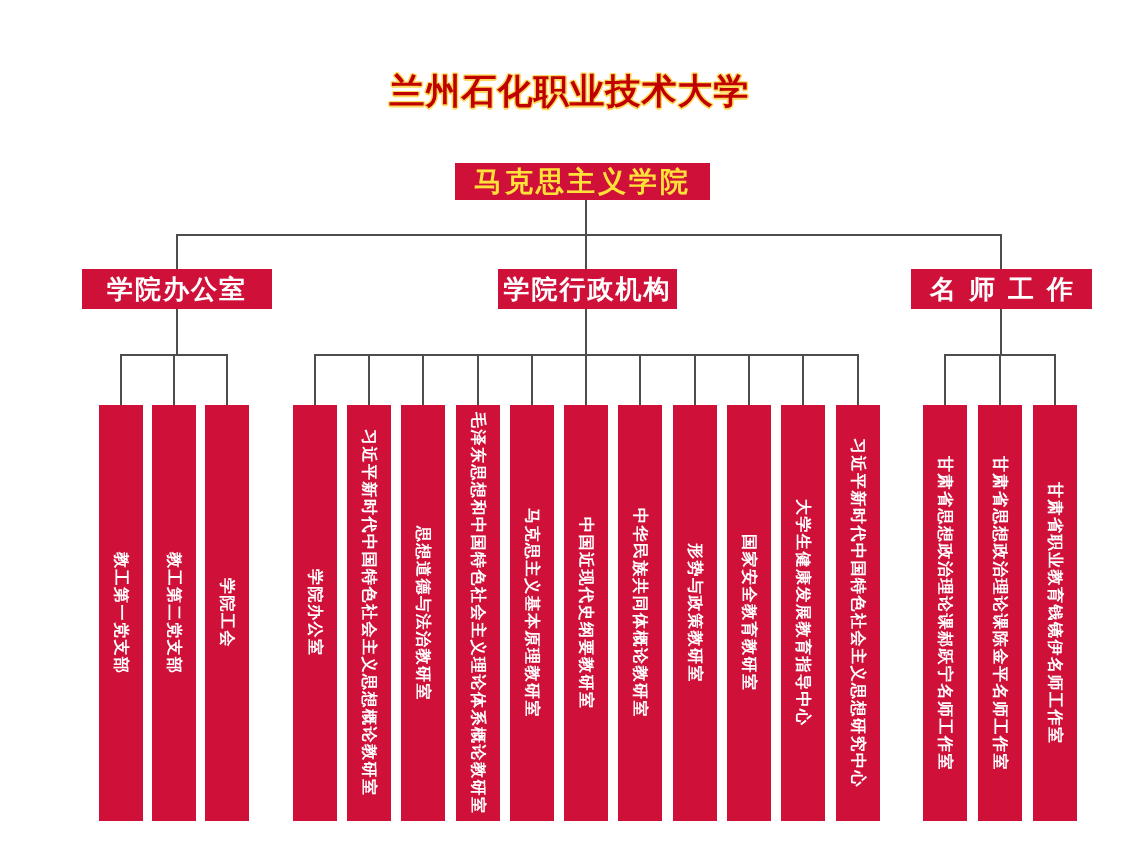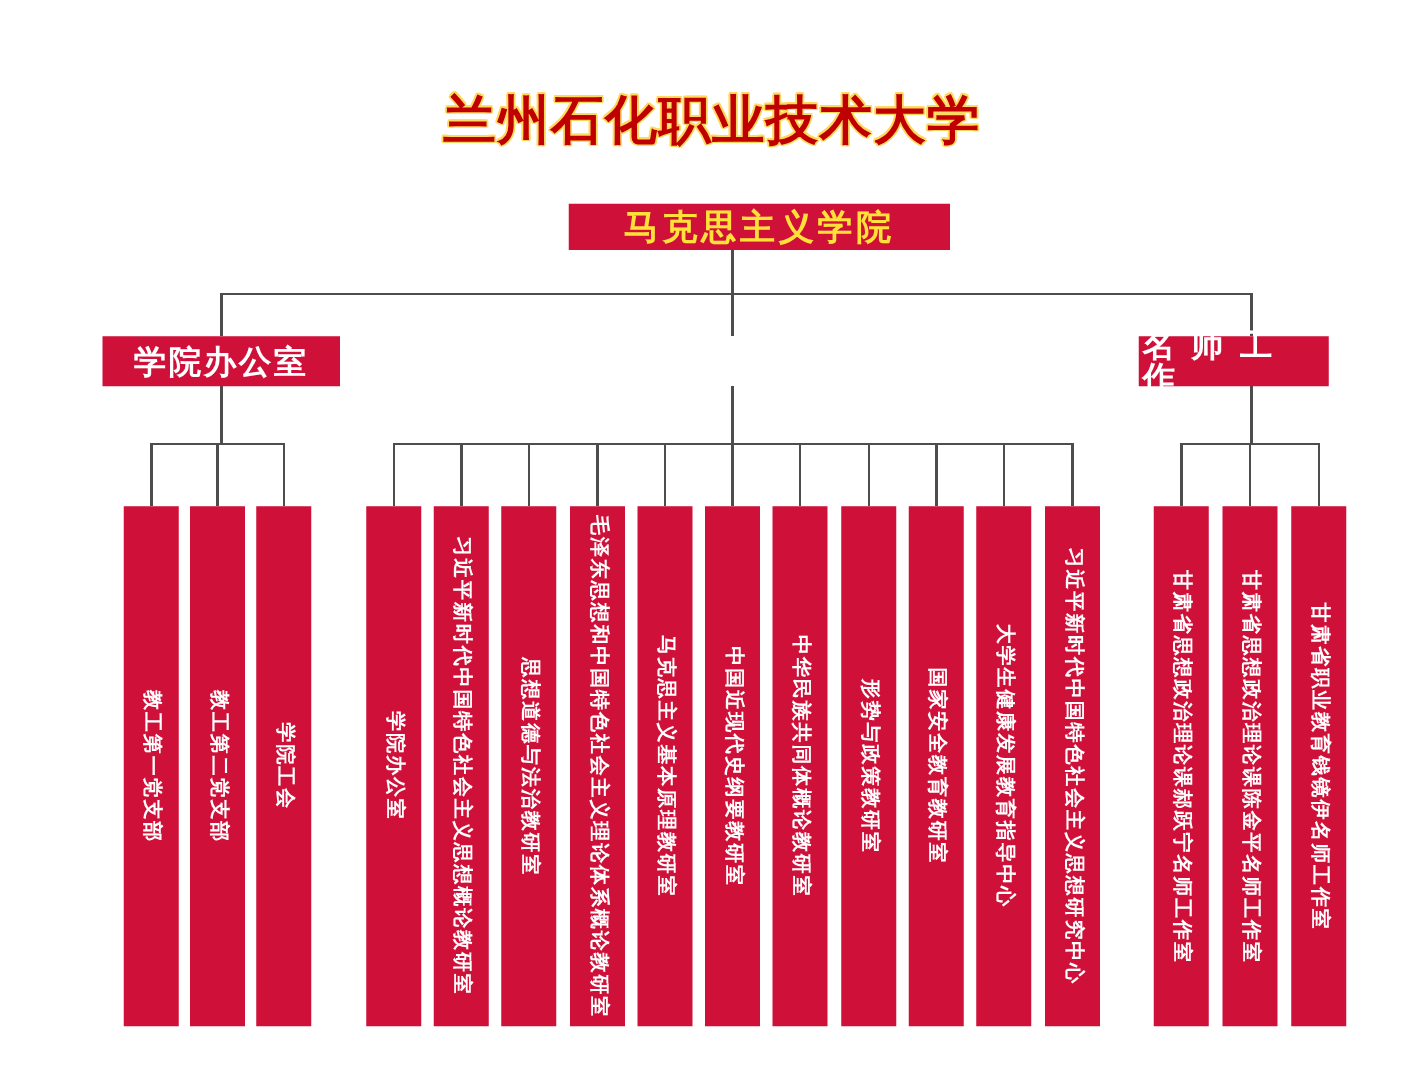--- a/index.html
+++ b/index.html
@@ -13,43 +13,43 @@
   .canvas{
     position:relative;
     width:1139px;height:861px;
     background:#ffffff;
     overflow:hidden;
     font-family:"Liberation Sans","DejaVu Sans",sans-serif;
   }
   .page-title{
     position:absolute;left:0;top:68px;width:1139px;
     text-align:center;
-    font-size:42px;font-weight:bold;letter-spacing:1px;
+    font-size:35px;font-weight:bold;letter-spacing:1px;
     color:var(--title-red);
     text-shadow:
       -1.5px 0 0 var(--gold), 1.5px 0 0 var(--gold),
       0 -1.5px 0 var(--gold), 0 1.5px 0 var(--gold),
       -1px -1px 0 var(--gold), 1px -1px 0 var(--gold),
       -1px 1px 0 var(--gold), 1px 1px 0 var(--gold);
   }
   .connectors{position:absolute;left:0;top:0;}
   .box{
     position:absolute;
     background:var(--box-red);
     display:flex;align-items:center;justify-content:center;
     font-weight:bold;line-height:1;
   }
   .root-box{
-    left:455px;top:163px;width:305px;height:37px;
+    left:455px;top:163px;width:255px;height:37px;
     color:var(--root-yellow);font-size:28px;letter-spacing:3px;
   }
   .lvl2{color:#ffffff;height:40px;top:269px;font-size:26px;letter-spacing:2px;}
   .g1h{left:82px;width:190px;}
   .g2h{left:498px;width:179px;}
-  .g3h{left:911px;width:152px;letter-spacing:13px;padding-left:3px;box-sizing:border-box;}
+  .g3h{left:911px;width:181px;letter-spacing:13px;padding-left:13px;box-sizing:border-box;}
   .vcol{
     position:absolute;top:405px;width:44px;height:416px;
     background:var(--box-red);
     display:flex;align-items:center;justify-content:center;
   }
   .vtext{
     writing-mode:vertical-rl;
     text-orientation:sideways;
     color:#ffffff;font-weight:bold;
     font-size:16px;letter-spacing:1.5px;line-height:1;
@@ -82,20 +82,23 @@
       M945 355 V405 M1000 355 V405 M1055 355 V405
     "></path>
   </svg>
 
   <div class="box root-box">
     <span>马克思主义学院</span>
   </div>
 
   <div class="box lvl2 g1h">
     <span>学院办公室</span>
+  </div>
+  <div class="box lvl2 g2h">
+    <span>学院行政机构</span>
   </div>
   <div class="box lvl2 g3h">
     <span>名师工作</span>
   </div>
 
   <div class="vcol" style="left:99px">
     <span class="vtext">教工第一党支部</span>
   </div>
   <div class="vcol" style="left:152px">
     <span class="vtext">教工第二党支部</span>

